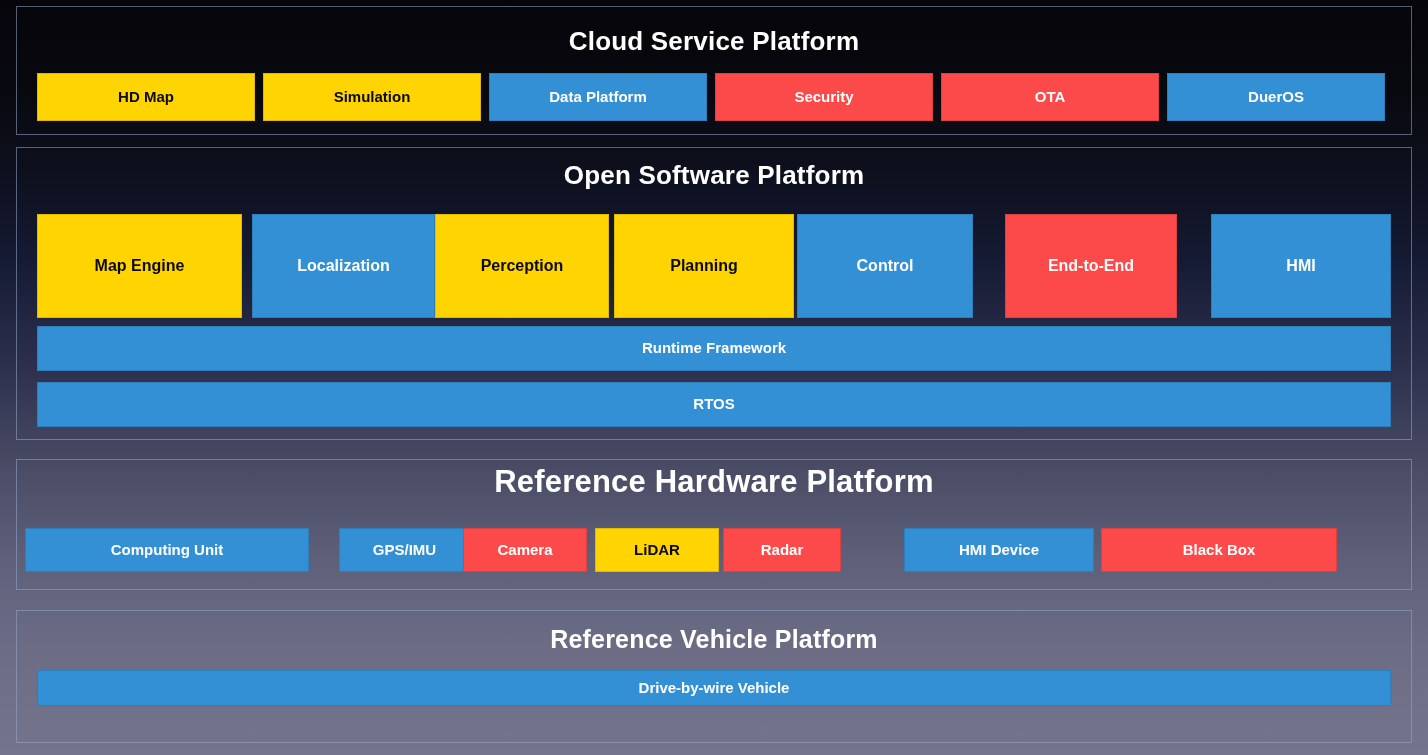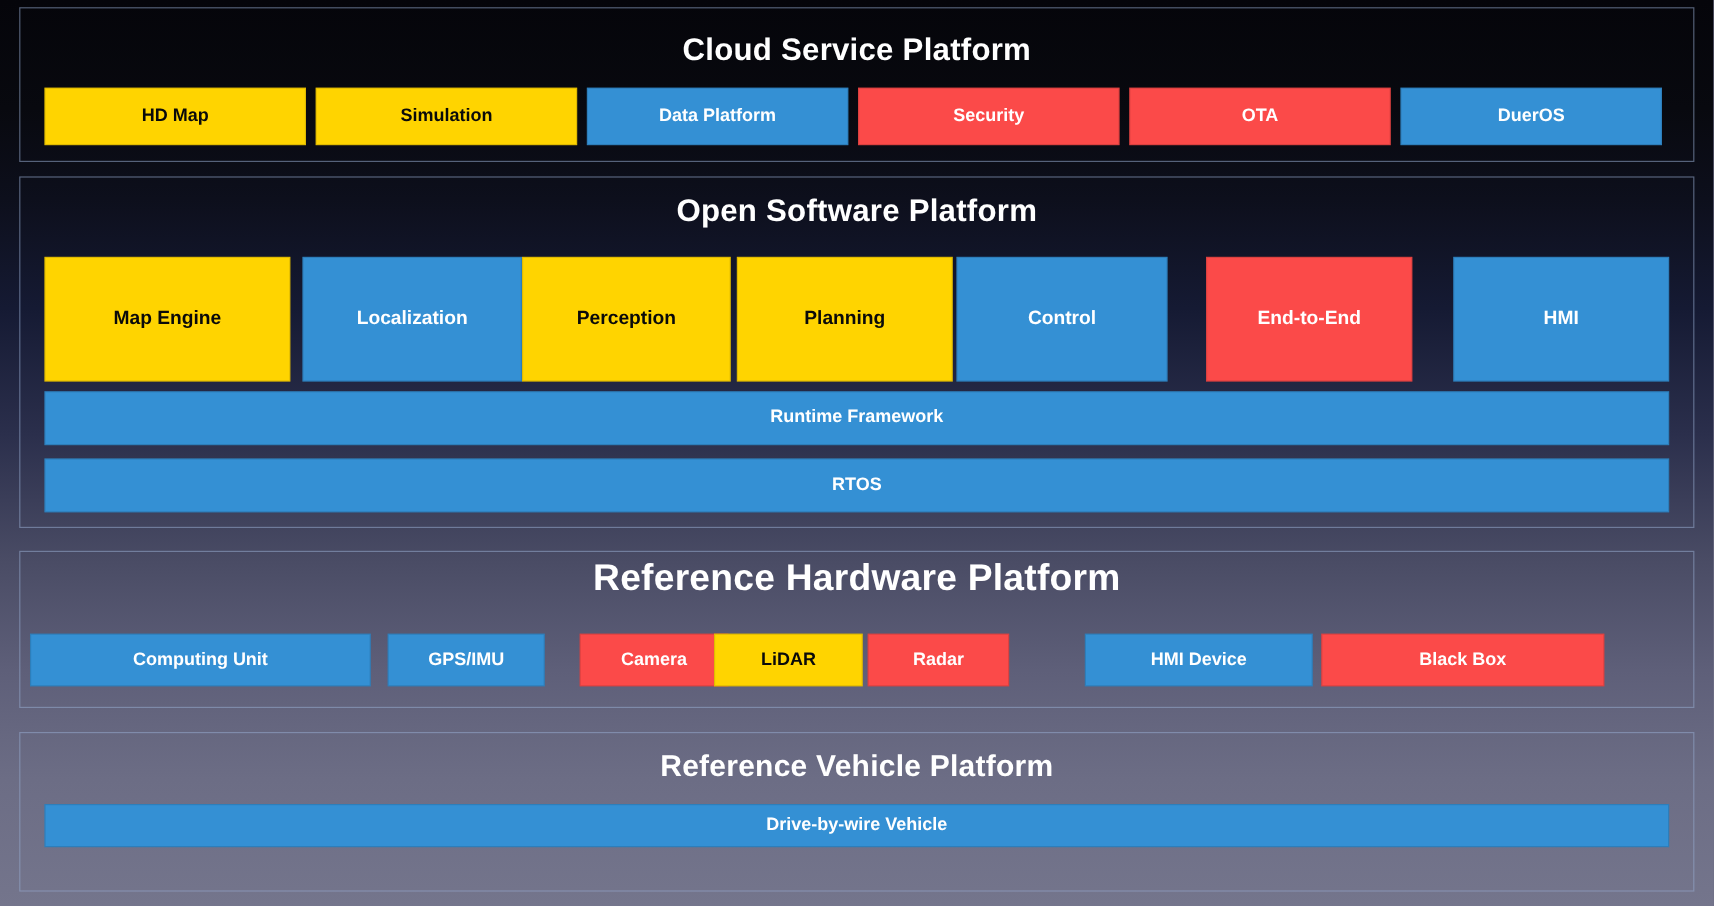--- a/index.html
+++ b/index.html
@@ -110,22 +110,22 @@
       <div class="block blk-red" style="left:924px;width:218px;">OTA</div>
       <div class="block blk-blue" style="left:1150px;width:218px;">DuerOS</div>
     </div>
   </div>
 
   <div class="section sec3">
     <div class="section-title">Reference Hardware Platform</div>
 
     <div class="row-hw">
       <div class="block blk-blue" style="left:8px;width:284px;">Computing Unit</div>
-      <div class="block blk-blue" style="left:306px;width:131px;">GPS/IMU</div>
-      <div class="block blk-red" style="left:466px;width:124px;">Camera</div>
+      <div class="block blk-blue" style="left:322px;width:131px;">GPS/IMU</div>
+      <div class="block blk-red" style="left:446px;width:124px;">Camera</div>
       <div class="block blk-yellow" style="left:578px;width:124px;">LiDAR</div>
       <div class="block blk-red" style="left:706px;width:118px;">Radar</div>
       <div class="block blk-blue" style="left:887px;width:190px;">HMI Device</div>
       <div class="block blk-red" style="left:1084px;width:236px;">Black Box</div>
     </div>
   </div>
 
   <div class="section sec4">
     <div class="section-title">Reference Vehicle Platform</div>
 

